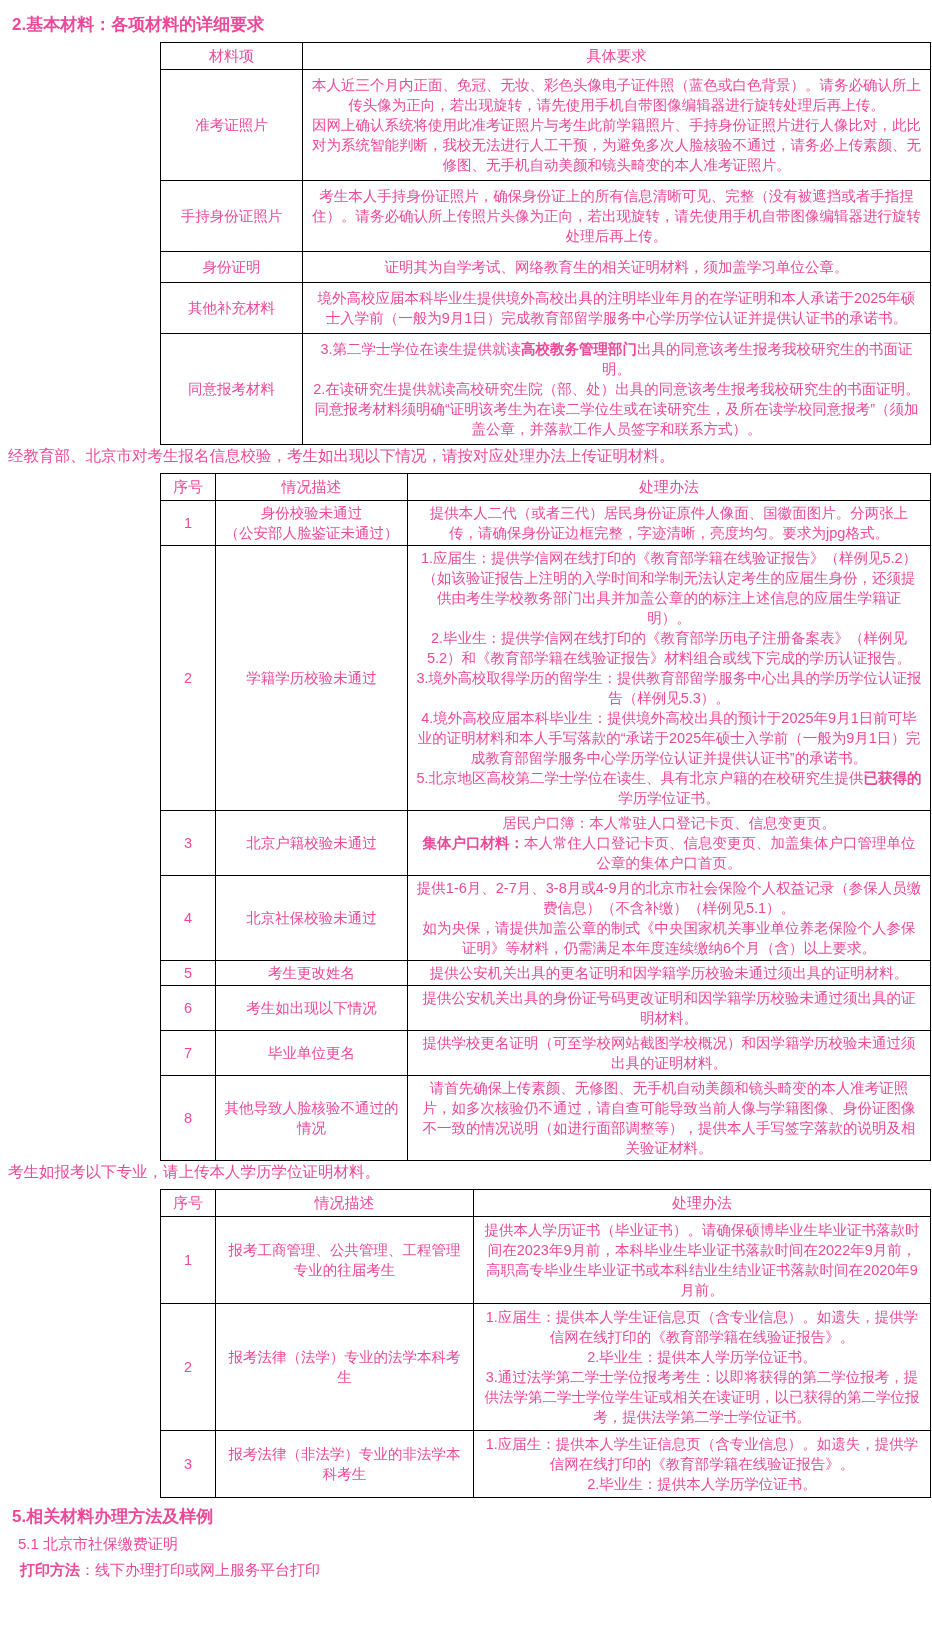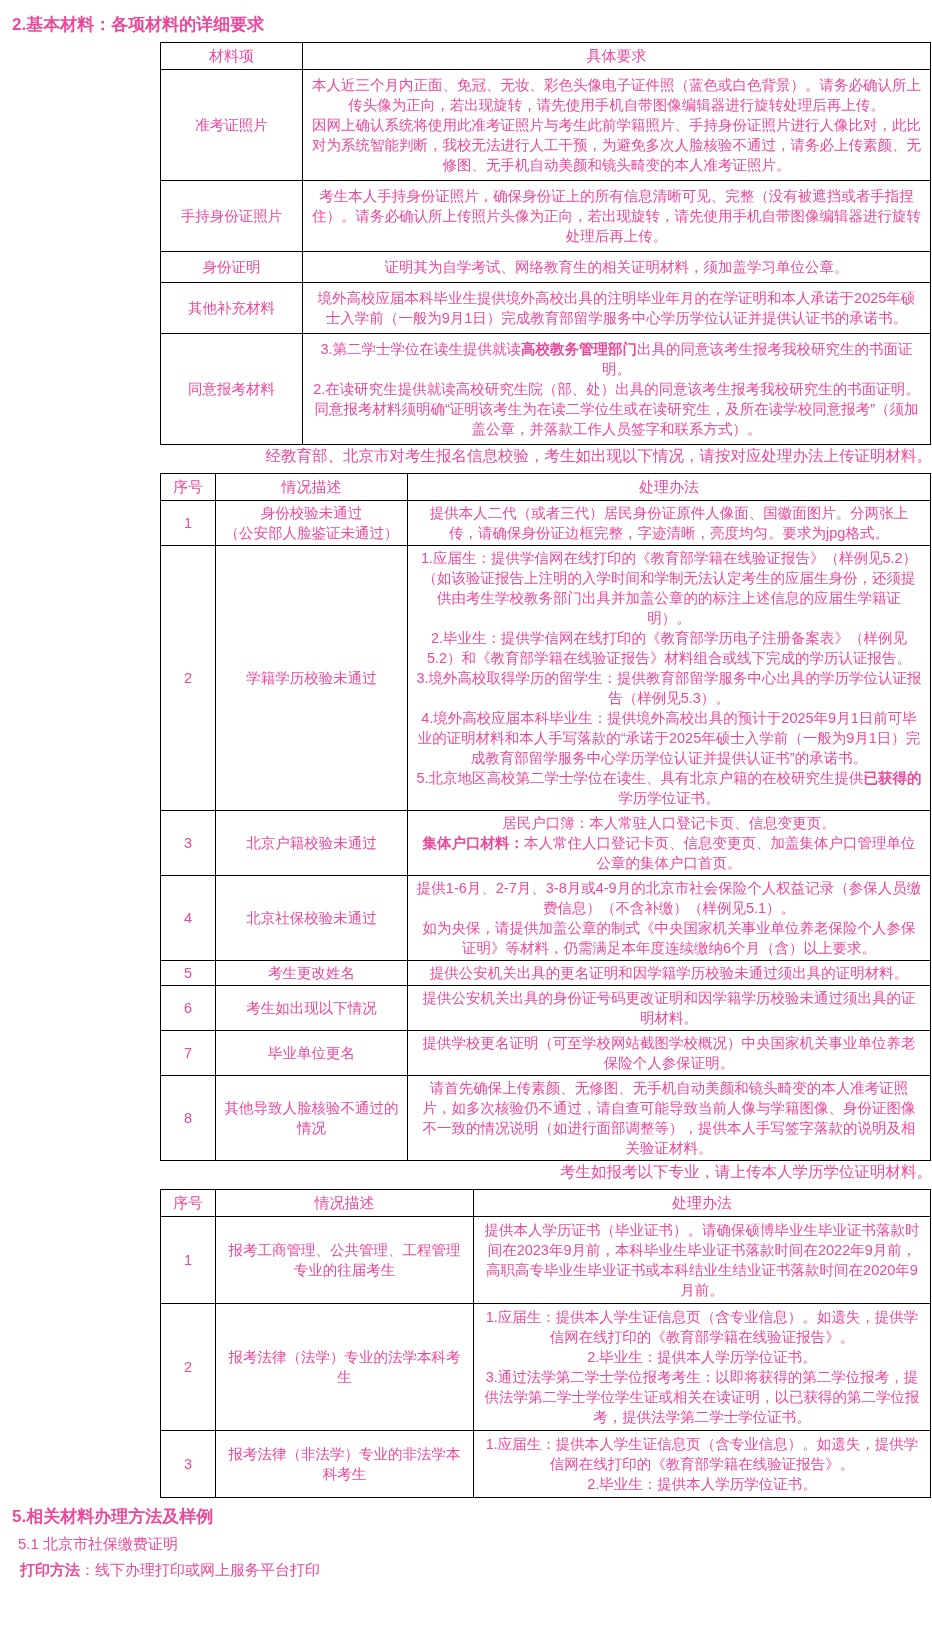--- a/index.html
+++ b/index.html
@@ -3,21 +3,21 @@
 <meta charset="utf-8">
 <style>
   html,body{margin:0;padding:0;background:#fff;}
   .page{
     width:932px;height:1647px;overflow:hidden;background:#fff;color:#ec4899;
     font-family:"Liberation Sans","DejaVu Sans",sans-serif;
     position:relative;box-sizing:border-box;padding-top:6px;
   }
   h2.sec{font-size:17px;font-weight:bold;margin:8px 0 6px 12px;line-height:22px;}
   h3.sub{font-size:15px;font-weight:normal;margin:5px 0 2px 18px;line-height:20px;}
-  p.intro{font-size:15.5px;margin:0 0 6px 8px;line-height:22px;text-align:right;}
+  p.intro{font-size:15.5px;margin:0 0 6px 8px;line-height:22px;}
   p.print{font-size:15px;margin:6px 0 0 20px;line-height:20px;white-space:pre-wrap;}
   table.t{border-collapse:collapse;margin-left:160px;width:770px;table-layout:fixed;}
   .t th,.t td{
     border:1px solid #000;font-size:14.5px;line-height:20px;
     vertical-align:middle;white-space:pre-wrap;overflow-wrap:break-word;text-align:center;
   }
   .t th{text-align:center;font-weight:normal;font-size:15px;padding:3px 4px;}
   .t1 td{padding:5px 8px;}
   .t2 td{padding:2px 8px;}
   .t3 td{padding:3px 8px;}
@@ -120,21 +120,21 @@
           <td>提供公安机关出具的更名证明和因学籍学历校验未通过须出具的证明材料。</td>
         </tr>
         <tr>
           <td>6</td>
           <td>考生如出现以下情况</td>
           <td>提供公安机关出具的身份证号码更改证明和因学籍学历校验未通过须出具的证明材料。</td>
         </tr>
         <tr>
           <td>7</td>
           <td>毕业单位更名</td>
-          <td>提供学校更名证明（可至学校网站截图学校概况）中央国家机关事业单位养老保险个人参保证明。</td>
+          <td>提供学校更名证明（可至学校网站截图学校概况）和因学籍学历校验未通过须出具的证明材料。</td>
         </tr>
         <tr>
           <td>8</td>
           <td>其他导致人脸核验不通过的情况</td>
           <td>请首先确保上传素颜、无修图、无手机自动美颜和镜头畸变的本人准考证照片，如多次核验仍不通过，请自查可能导致当前人像与学籍图像、身份证图像不一致的情况说明（如进行面部调整等），提供本人手写签字落款的说明及相关验证材料。</td>
         </tr>
       </tbody>
   </table>
 
   <p class="intro">考生如报考以下专业，请上传本人学历学位证明材料。</p>

